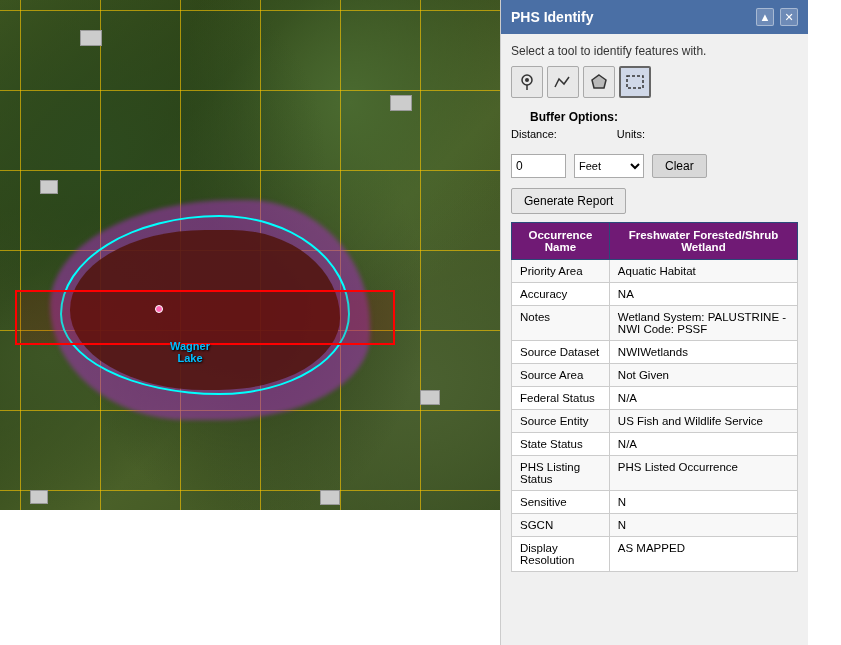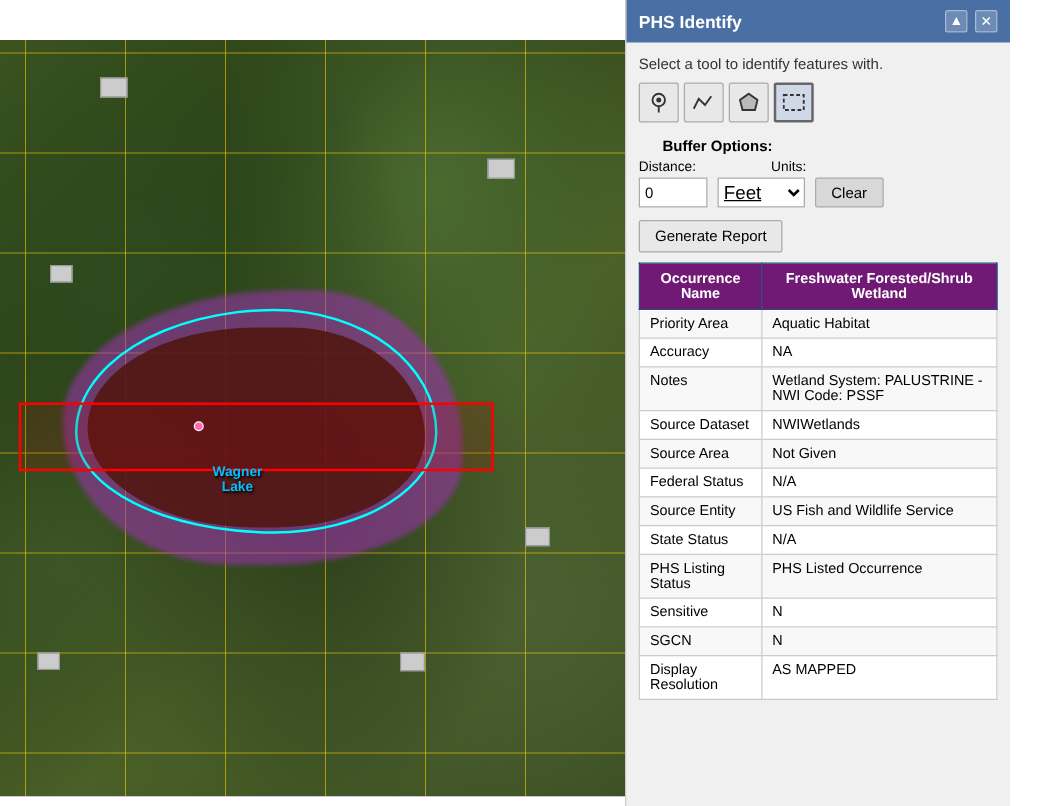--- a/index.html
+++ b/index.html
@@ -1,25 +1,24 @@
 <!DOCTYPE html>
 <html><head>
   <meta charset="utf-8">
   <style>
     * { box-sizing: border-box; margin: 0; padding: 0; }
     body { width: 841px; height: 645px; overflow: hidden; font-family: Arial, sans-serif; font-size: 12px; display: flex; }
 
     
     #map-area {
       width: 500px;
-      height: 605px;
+      height: 510px;
       position: relative;
-      background: #6d28d9;
+      background: #0f172a;
       overflow: hidden;
-      margin-top: 32px;
     }
 
     
     .map-bg {
       position: absolute;
       inset: 0;
       background: 
         radial-gradient(ellipse at 20% 30%, #2d4a1e 0%, transparent 40%),
         radial-gradient(ellipse at 70% 20%, #4a6a30 0%, transparent 35%),
         radial-gradient(ellipse at 50% 60%, #2a3d1a 0%, transparent 50%),
@@ -212,39 +211,38 @@
     .buffer-row {
       display: flex;
       align-items: center;
       gap: 8px;
     }
 
     .buffer-labels {
       display: flex;
       gap: 60px;
       font-size: 11px;
-      margin-bottom: 2px;
+      margin-bottom: 14px;
     }
 
     .buffer-input {
       width: 55px;
       height: 24px;
       border: 1px solid #aaa;
       padding: 2px 4px;
       font-size: 12px;
       background: white;
     }
 
     .buffer-select {
       width: 70px;
       height: 24px;
       border: 1px solid #aaa;
-      font-size: 15px;
+      font-size: 11px;
       background: white;
-      text-decoration: underline;
     }
 
     .clear-btn {
       height: 24px;
       padding: 0 12px;
       background: #d8d8d8;
       border: 1px solid #aaa;
       cursor: pointer;
       font-size: 12px;
       border-radius: 2px;

